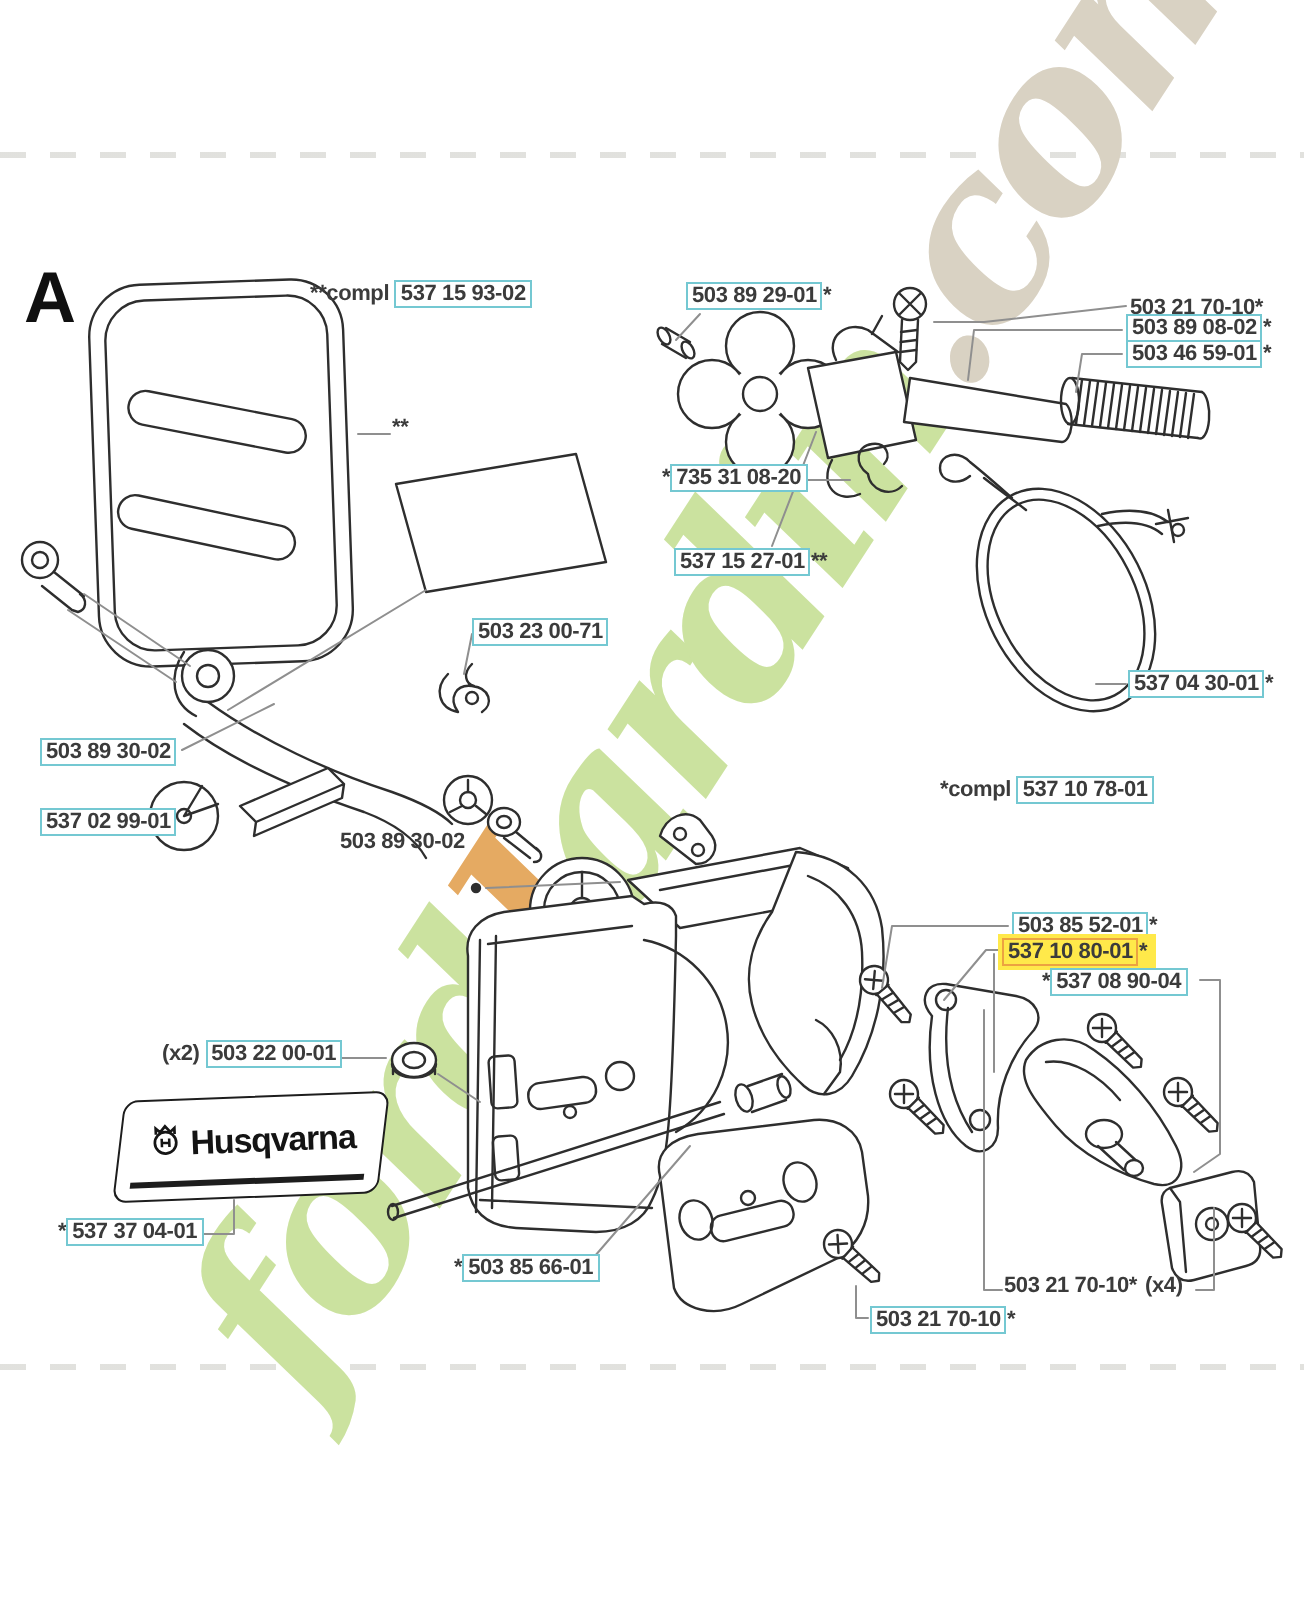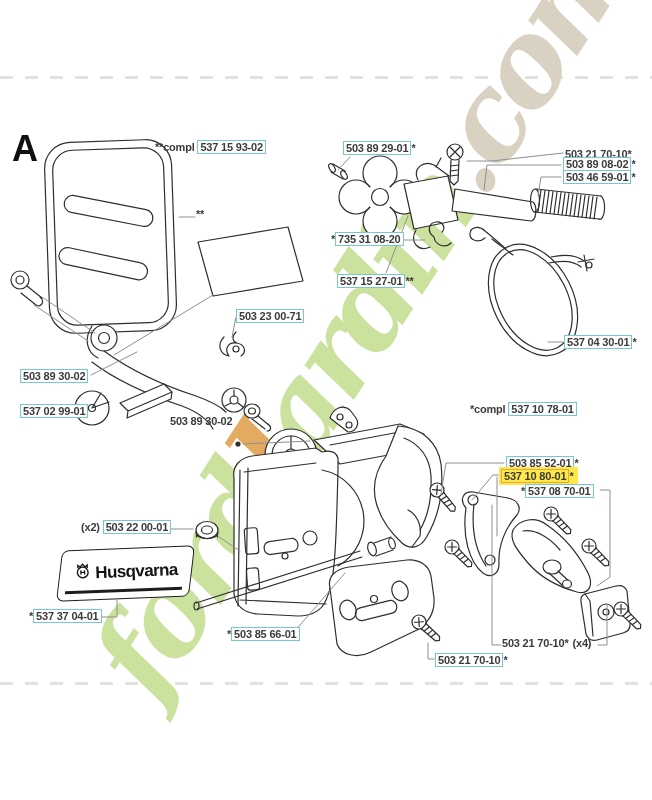--- a/index.html
+++ b/index.html
@@ -280,24 +280,24 @@
   <div class="lbl" style="left:563px;top:157px"><span class="bx">503 89 08-02</span><span class="suf">*</span></div>
   <div class="lbl" style="left:563px;top:170px"><span class="bx">503 46 59-01</span><span class="suf">*</span></div>
   <div class="lbl" style="left:196px;top:207px"><span class="pln">**</span></div>
   <div class="lbl" style="left:331px;top:232px"><span class="pre">*</span><span class="bx">735 31 08-20</span></div>
   <div class="lbl" style="left:337px;top:274px"><span class="bx">537 15 27-01</span><span class="suf">**</span></div>
   <div class="lbl" style="left:236px;top:309px"><span class="bx">503 23 00-71</span></div>
   <div class="lbl" style="left:564px;top:335px"><span class="bx">537 04 30-01</span><span class="suf">*</span></div>
   <div class="lbl" style="left:20px;top:369px"><span class="bx">503 89 30-02</span></div>
   <div class="lbl" style="left:20px;top:404px"><span class="bx">537 02 99-01</span></div>
   <div class="lbl" style="left:170px;top:414px"><span class="pln">503 89 30-02</span></div>
-  <div class="lbl" style="left:470px;top:402px"><span class="pre">*compl </span><span class="bx">537 10 78-01</span></div>
+  <div class="lbl" style="left:470px;top:388px"><span class="pre">*compl </span><span class="bx">537 10 78-01</span></div>
   <div class="lbl" style="left:506px;top:456px"><span class="bx">503 85 52-01</span><span class="suf">*</span></div>
   <div class="lbl ylw" style="left:499px;top:467px"><span class="bx org">537 10 80-01</span><span class="suf">*</span></div>
-  <div class="lbl" style="left:521px;top:484px"><span class="pre">*</span><span class="bx">537 08 70-01</span></div>
+  <div class="lbl" style="left:521px;top:484px"><span class="pre">*</span><span class="bx">537 08 90-04</span></div>
   <div class="lbl" style="left:81px;top:520px"><span class="pre">(x2) </span><span class="bx">503 22 00-01</span></div>
   <div class="lbl" style="left:29px;top:609px"><span class="pre">*</span><span class="bx">537 37 04-01</span></div>
   <div class="lbl" style="left:227px;top:627px"><span class="pre">*</span><span class="bx">503 85 66-01</span></div>
   <div class="lbl" style="left:502px;top:636px"><span class="pln">503 21 70-10*</span><span class="suf gap">(x4)</span></div>
   <div class="lbl" style="left:435px;top:653px"><span class="bx">503 21 70-10</span><span class="suf">*</span></div>
 
   <div class="husq">
     <div class="inner">
       <span><svg width="17" height="17" viewBox="0 0 20 20">
             <circle cx="10" cy="11.5" r="6.3" fill="none" stroke="#151515" stroke-width="1.6"></circle>

